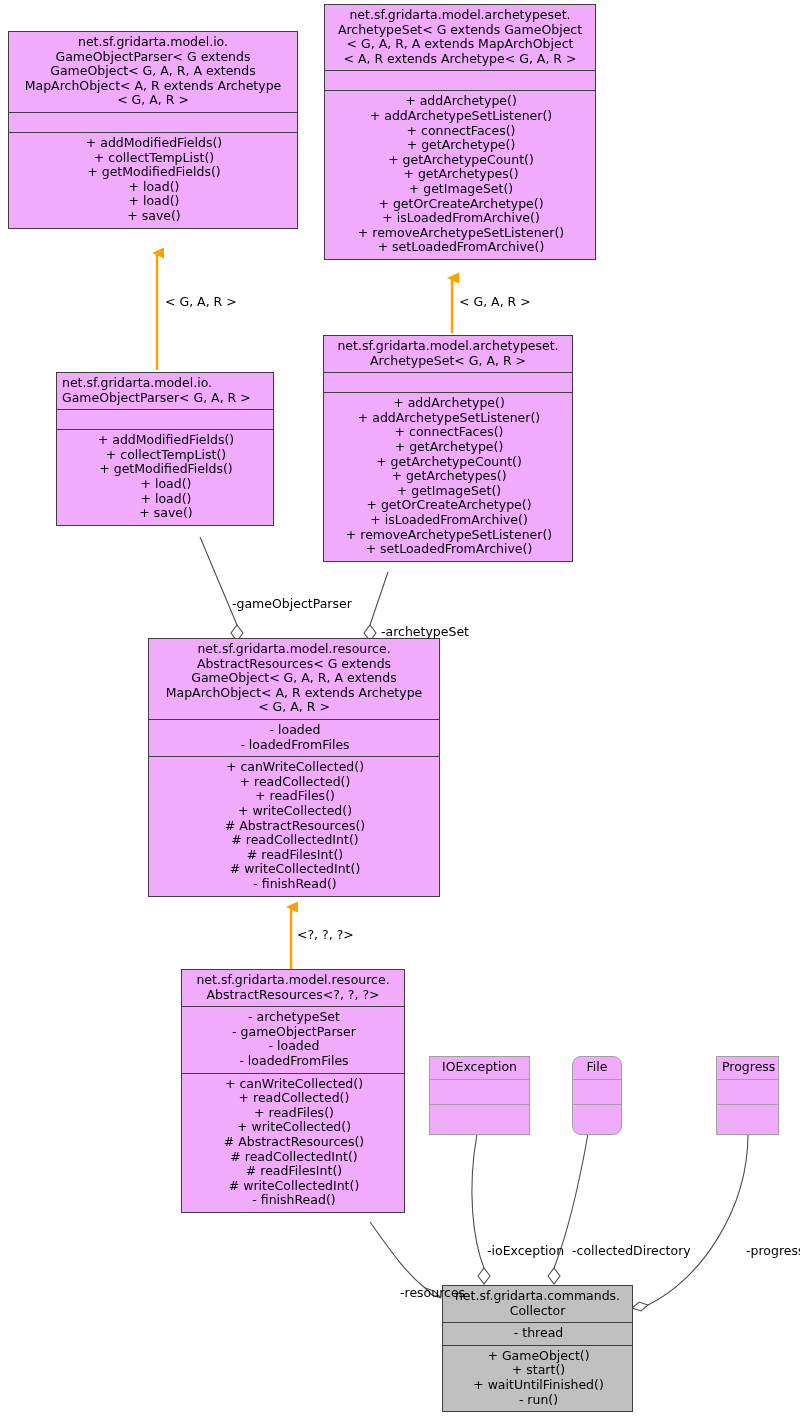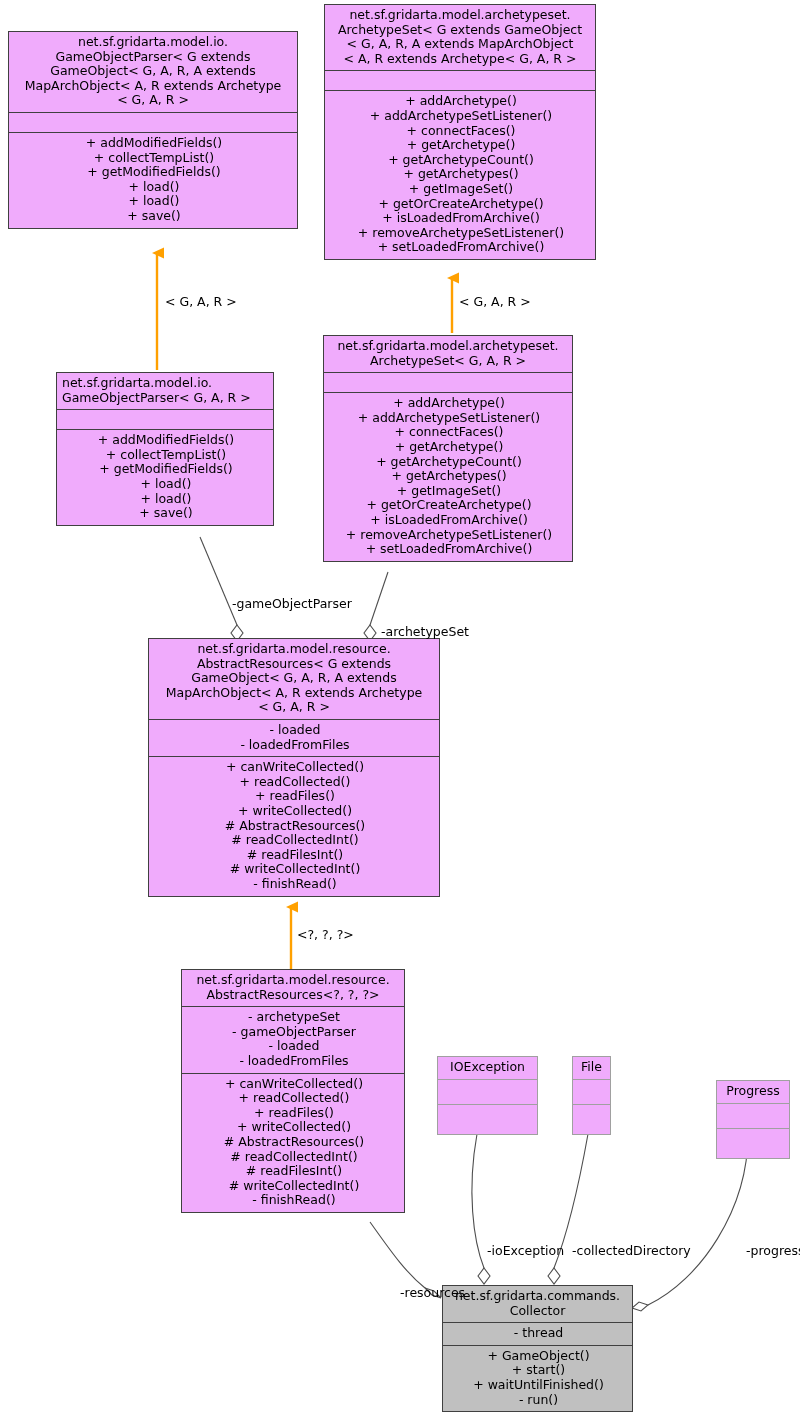--- a/index.html
+++ b/index.html
@@ -234,33 +234,33 @@
       <div class="member">+ readFiles()</div>
       <div class="member">+ writeCollected()</div>
       <div class="member"># AbstractResources()</div>
       <div class="member"># readCollectedInt()</div>
       <div class="member"># readFilesInt()</div>
       <div class="member"># writeCollectedInt()</div>
       <div class="member">- finishRead()</div>
     </div>
   </div>
 
-  <div class="uml-box thin" style="left:429px; top:1056px; width:101px;margin-left:8px;">
+  <div class="uml-box thin" style="left:429px; top:1056px; width:101px;">
     <div class="box-title">IOException</div>
     <div class="box-sep box-attrs empty" style="height:25px;"></div>
     <div class="box-sep box-ops empty" style="height:30px;"></div>
   </div>
 
-  <div class="uml-box thin" style="left:572px; top:1056px; width:39px;">
+  <div class="uml-box thin" style="left:572px; top:1056px; width:50px;border-radius:9px;">
     <div class="box-title">File</div>
     <div class="box-sep box-attrs empty" style="height:25px;"></div>
     <div class="box-sep box-ops empty" style="height:30px;"></div>
   </div>
 
-  <div class="uml-box thin" style="left:716px; top:1080px; width:74px;">
+  <div class="uml-box thin" style="left:716px; top:1056px; width:63px;">
     <div class="box-title">Progress</div>
     <div class="box-sep box-attrs empty" style="height:25px;"></div>
     <div class="box-sep box-ops empty" style="height:30px;"></div>
   </div>
 
   <div class="uml-box filled" style="left:442px; top:1285px; width:191px; border-width:1.4px;">
     <div class="box-title">net.sf.gridarta.commands.
 Collector</div>
     <div class="box-sep box-attrs">
       <div class="member">- thread</div>

